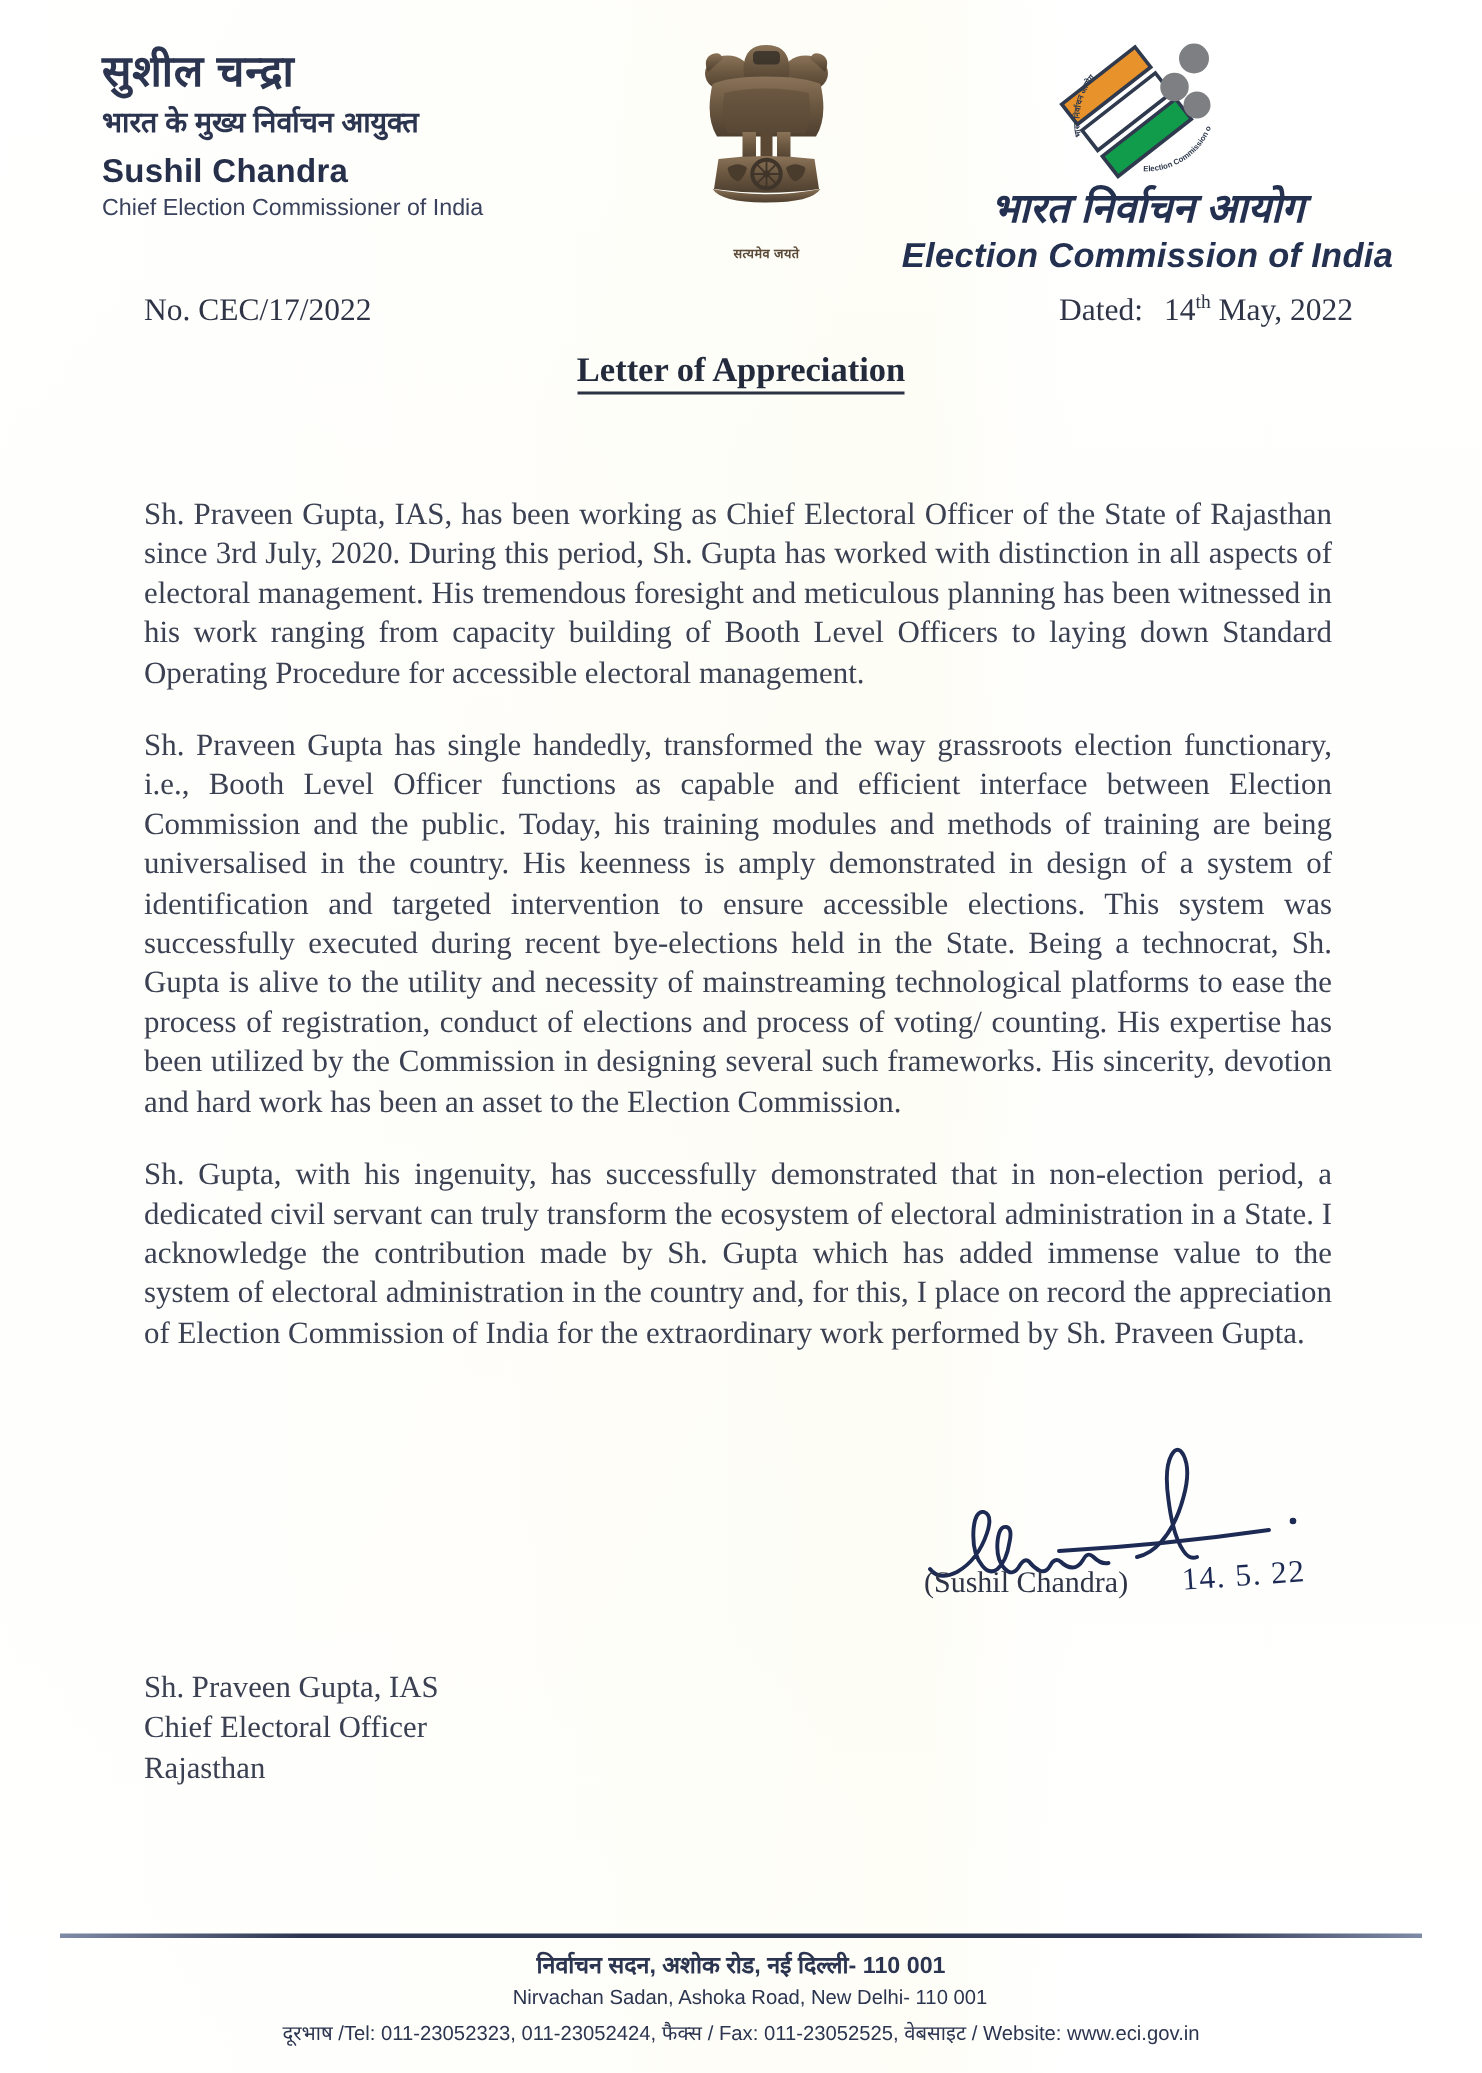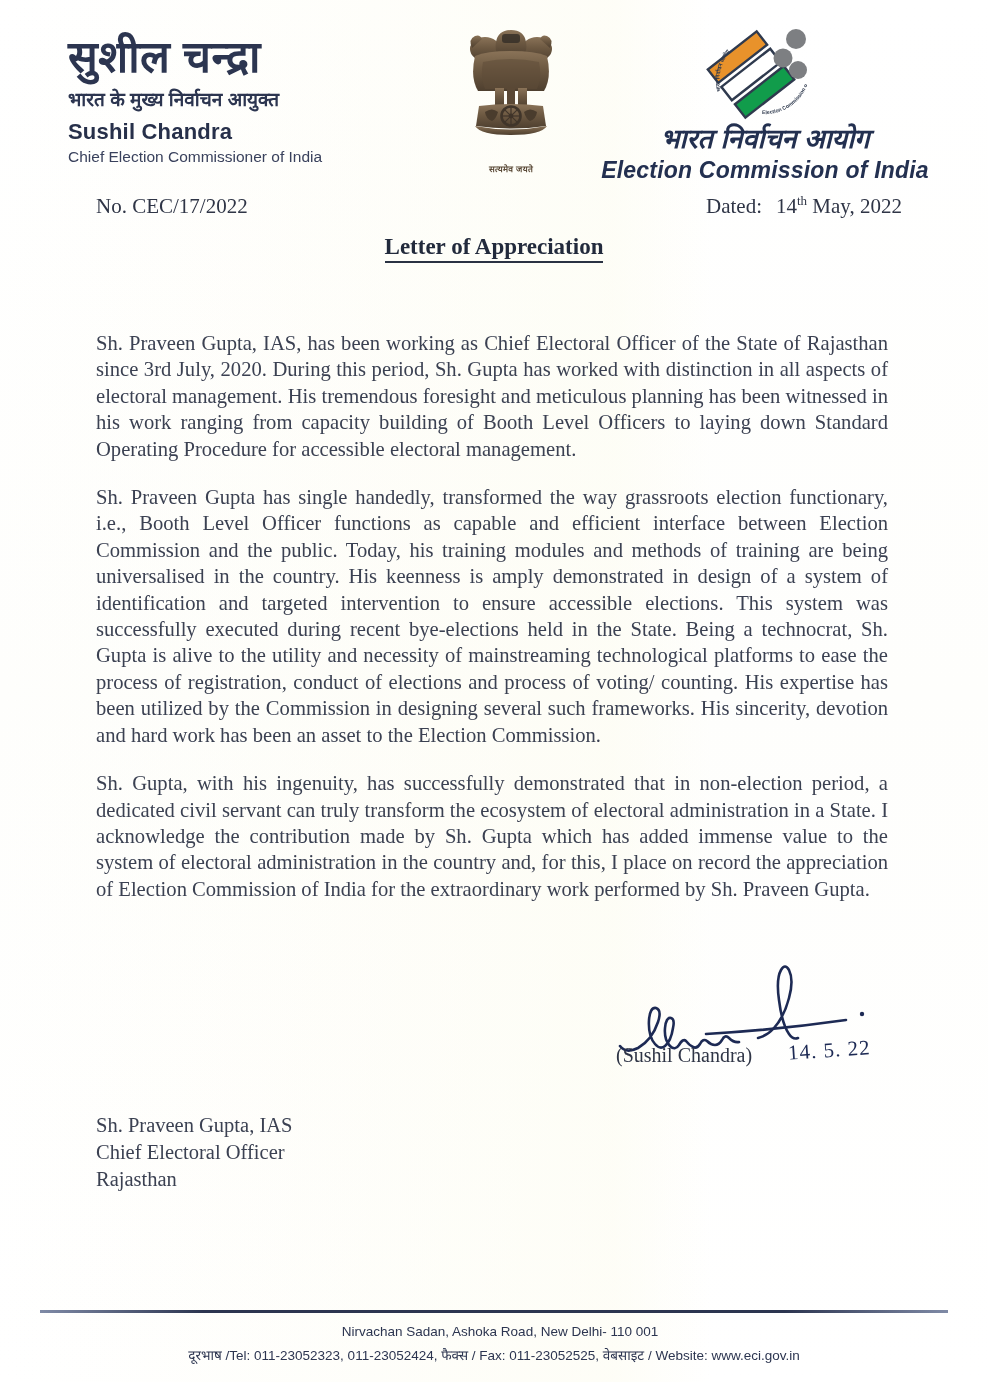--- a/index.html
+++ b/index.html
@@ -36,21 +36,21 @@
   }
 
   .lh-left {
     position: absolute;
     left: 68px;
     top: 32px;
     width: 390px;
   }
   .lh-name-hi {
     font-family: "Liberation Sans", "DejaVu Sans", sans-serif;
-    font-size: 44px;
+    font-size: 29px;
     font-weight: 700;
     color: #2c3550;
     letter-spacing: 0.5px;
     line-height: 1.15;
     white-space: nowrap;
   }
   .lh-desig-hi {
     font-family: "Liberation Sans", "DejaVu Sans", sans-serif;
     font-size: 19px;
     font-weight: 600;
@@ -393,15 +393,16 @@
 </div>
 
 <div class="addressee">
   <div>Sh. Praveen Gupta, IAS</div>
   <div>Chief Electoral Officer</div>
   <div>Rajasthan</div>
 </div>
 
 <div class="footer">
   <div class="footer-rule"></div>
+  <div class="footer-hi">निर्वाचन सदन, अशोक रोड, नई दिल्ली- 110 001</div>
   <div class="footer-en">Nirvachan Sadan, Ashoka Road, New Delhi- 110 001</div>
   <div class="footer-contact">दूरभाष /Tel: 011-23052323, 011-23052424, फैक्स / Fax: 011-23052525, वेबसाइट / Website: www.eci.gov.in</div>
 </div>
 
 </body></html>

